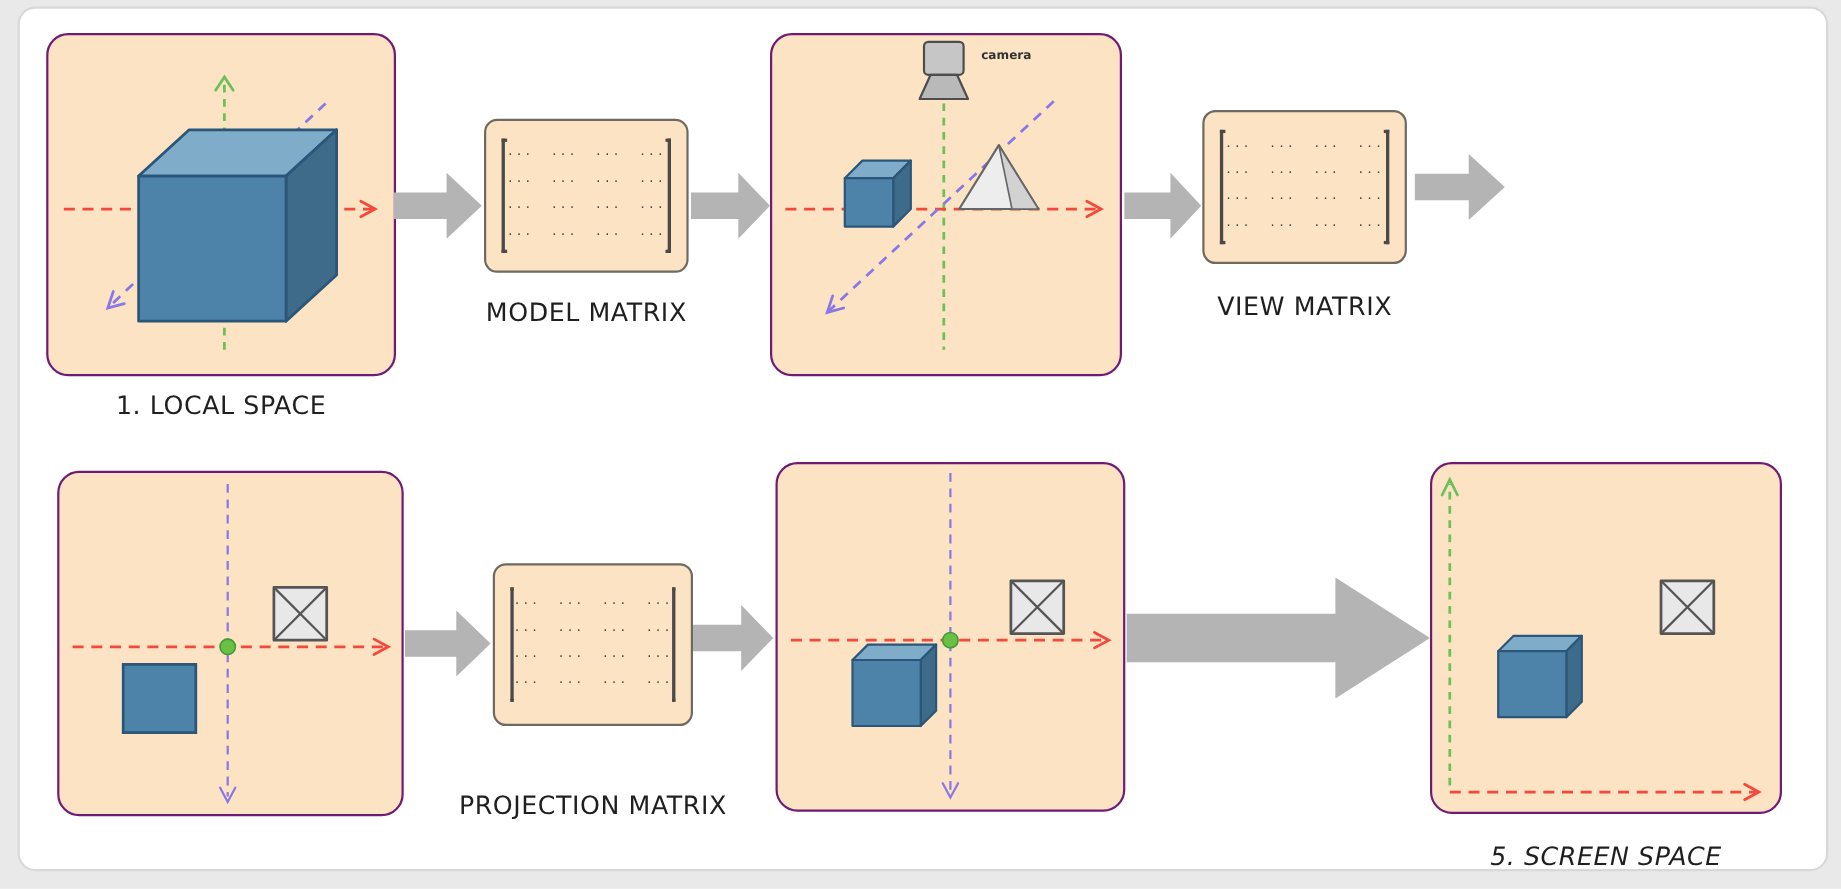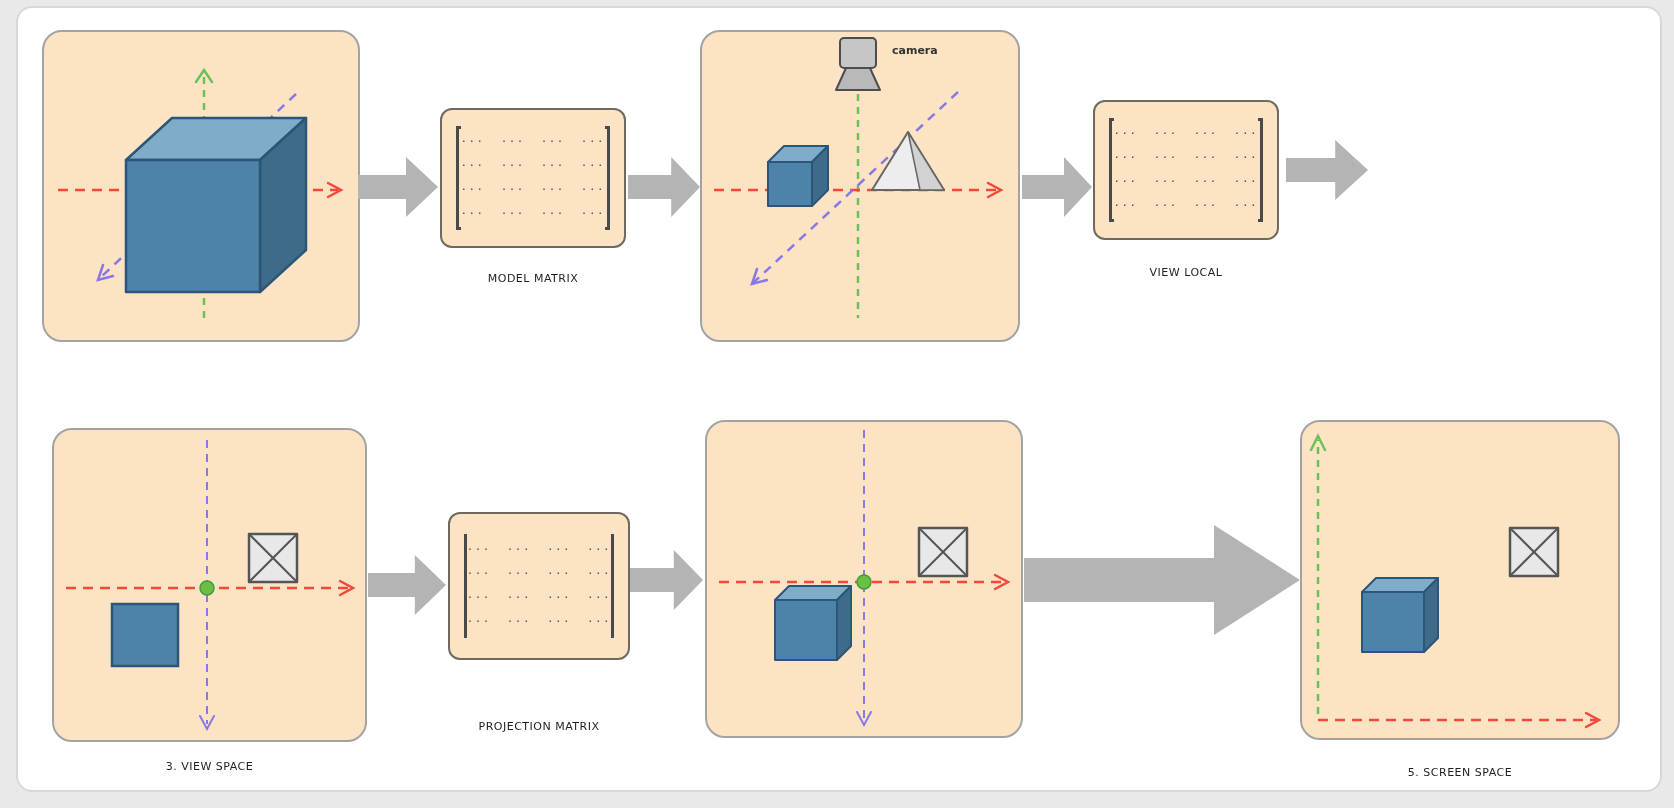--- a/index.html
+++ b/index.html
@@ -7,39 +7,39 @@
     width:1674px;height:808px;position:relative;overflow:hidden;
     background:#e9e9e9;
     font-family:"DejaVu Sans","Liberation Sans",sans-serif;
   }
   #canvas{
     position:absolute;left:16px;top:6px;width:1642px;height:782px;
     background:#ffffff;border:2px solid #d8d8d8;border-radius:16px;
   }
   #stage{position:absolute;left:0;top:0;width:1674px;height:808px;}
   .panel{
-    position:absolute;background:#fce3c3;border:2px solid #a3a3a3;border-radius:20px;
+    position:absolute;background:#fce3c3;border:2px solid #701a75;border-radius:20px;
     box-sizing:border-box;
   }
   .panel svg{display:block;}
   .matrix-box{
     position:absolute;background:#fce3c3;border:2px solid #6f6a60;border-radius:12px;
     box-sizing:border-box;display:flex;align-items:center;justify-content:space-between;
     padding:0 14px;
   }
   .bracket{width:10px;height:104px;box-sizing:border-box;}
   .bracket.left{border-left:3px solid #4a4a4a;border-top:3px solid #4a4a4a;border-bottom:3px solid #4a4a4a;}
   .bracket.right{border-right:3px solid #4a4a4a;border-top:3px solid #4a4a4a;border-bottom:3px solid #4a4a4a;}
   .mrows{flex:1;text-align:center;}
   .mrow{
     font-family:"DejaVu Sans Mono","Liberation Mono",monospace;
     font-size:10px;letter-spacing:2px;line-height:24px;color:#3d3d3d;white-space:pre;
   }
   .dlabel{
-    position:absolute;text-align:center;font-size:11px;color:#1f1f1f;letter-spacing:0.5px;
+    position:absolute;text-align:center;font-size:23px;color:#1f1f1f;letter-spacing:0.5px;
   }
   .camera-label{
     position:absolute;font-size:11px;font-weight:bold;color:#333;
   }
   .block-arrow{position:absolute;}
 </style>
 </head>
 <body>
 
 <div id="canvas"></div>
@@ -53,20 +53,21 @@
       <polyline points="284,151 297,158 284,165" fill="none" stroke="#f4483a" stroke-width="2.5" stroke-linecap="round"></polyline>
       <line x1="252" y1="62" x2="56" y2="246" stroke="#8877e6" stroke-width="2.5" stroke-dasharray="9 7"></line>
       <polyline points="59,233 54,248 69,244" fill="none" stroke="#8877e6" stroke-width="2.5" stroke-linecap="round"></polyline>
       <g stroke="#2b567a" stroke-width="2.5" stroke-linejoin="round">
         <polygon points="82,128 128,86 262,86 216,128" fill="#7fadc9"></polygon>
         <polygon points="216,128 262,86 262,218 216,260" fill="#3d6b89"></polygon>
         <polygon points="82,128 216,128 216,260 82,260" fill="#4d83a8"></polygon>
       </g>
     </svg>
   </div>
+  <div class="dlabel" style="left:42px;top:356px;width:318px;">1. LOCAL SPACE</div>
 
   <div class="block-arrow" style="left:358px;top:157px;">
     <svg width="80" height="60" viewBox="0 0 100 60" preserveAspectRatio="none">
         <polygon points="0,18 60,18 60,0 100,30 60,60 60,42 0,42" fill="#b4b4b4"></polygon>
       </svg>
   </div>
 
   <div class="matrix-box" style="left:440px;top:108px;width:186px;height:140px;">
     <div class="bracket left"></div>
     <div class="mrows">
@@ -118,21 +119,21 @@
   <div class="matrix-box" style="left:1093px;top:100px;width:186px;height:140px;">
     <div class="bracket left"></div>
     <div class="mrows">
       <div class="mrow">···  ···  ···  ···</div>
       <div class="mrow">···  ···  ···  ···</div>
       <div class="mrow">···  ···  ···  ···</div>
       <div class="mrow">···  ···  ···  ···</div>
     </div>
     <div class="bracket right"></div>
   </div>
-  <div class="dlabel" style="left:1078px;top:266px;width:216px;">VIEW LOCAL</div>
+  <div class="dlabel" style="left:1078px;top:266px;width:216px;">VIEW MATRIX</div>
 
   <div class="block-arrow" style="left:1286px;top:140px;">
     <svg width="82" height="60" viewBox="0 0 100 60" preserveAspectRatio="none">
         <polygon points="0,18 60,18 60,0 100,30 60,60 60,42 0,42" fill="#b4b4b4"></polygon>
       </svg>
   </div>
 
   <div class="panel" style="left:52px;top:428px;width:315px;height:314px;">
     <svg width="309" height="308" viewBox="0 0 309 308">
       <line x1="153" y1="10" x2="153" y2="294" stroke="#8877e6" stroke-width="2" stroke-dasharray="8 6"></line>
@@ -141,21 +142,20 @@
       <polyline points="286,151 299,158 286,165" fill="none" stroke="#f4483a" stroke-width="2.5" stroke-linecap="round"></polyline>
       <g stroke="#555555" stroke-width="2.5" stroke-linejoin="round">
         <rect x="195" y="104" width="48" height="48" fill="#e8e8e8"></rect>
         <line x1="195" y1="104" x2="243" y2="152" stroke-width="2"></line>
         <line x1="243" y1="104" x2="195" y2="152" stroke-width="2"></line>
       </g>
       <circle cx="153" cy="158" r="7" fill="#6abf45" stroke="#459a3a" stroke-width="1.5"></circle>
       <rect x="58" y="174" width="66" height="62" fill="#4d83a8" stroke="#2b567a" stroke-width="2.5"></rect>
     </svg>
   </div>
-  <div class="dlabel" style="left:52px;top:760px;width:315px;">3. VIEW SPACE</div>
 
   <div class="block-arrow" style="left:368px;top:555px;">
     <svg width="78" height="60" viewBox="0 0 100 60" preserveAspectRatio="none">
         <polygon points="0,18 60,18 60,0 100,30 60,60 60,42 0,42" fill="#b4b4b4"></polygon>
       </svg>
   </div>
 
   <div class="matrix-box" style="left:448px;top:512px;width:182px;height:148px;">
     <div class="bracket left"></div>
     <div class="mrows">
@@ -211,15 +211,15 @@
         <polygon points="122,170 136,156 136,216 122,230" fill="#3d6b89"></polygon>
         <polygon points="60,170 122,170 122,230 60,230" fill="#4d83a8"></polygon>
       </g>
       <g stroke="#555555" stroke-width="2.5" stroke-linejoin="round">
         <rect x="208" y="106" width="48" height="48" fill="#e8e8e8"></rect>
         <line x1="208" y1="106" x2="256" y2="154" stroke-width="2"></line>
         <line x1="256" y1="106" x2="208" y2="154" stroke-width="2"></line>
       </g>
     </svg>
   </div>
-  <div class="dlabel" style="left:1300px;top:766px;width:320px;">5. SCREEN SPACE</div>
+  <div class="dlabel" style="left:1300px;top:766px;width:320px;font-style:italic;">5. SCREEN SPACE</div>
 
 </div>
 
 </body></html>

